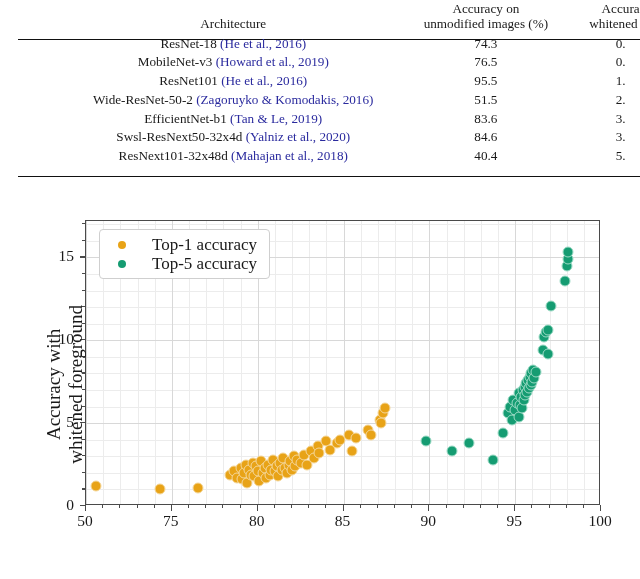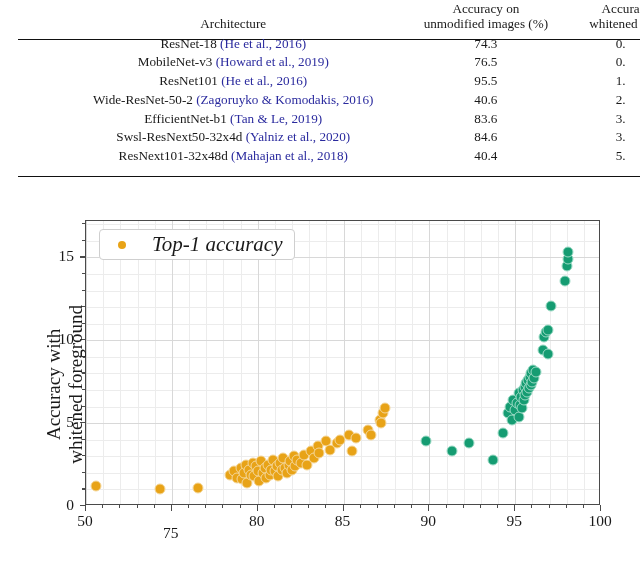--- a/index.html
+++ b/index.html
@@ -168,21 +168,21 @@
   }
   .leg-swatch {
     width: 8px;
     height: 8px;
     border-radius: 50%;
     margin: 0 26px 0 10px;
     flex: 0 0 auto;
   }
   .leg-swatch.top1 { background: #e8a317; }
   .leg-swatch.top5 { background: #159c72; }
-  .leg-text { font-size: 21px; white-space: nowrap; font-style: italic; }
+  .leg-text { font-size: 17px; white-space: nowrap; }
 </style>
 </head>
 <body>
 
 <div id="table-region">
 
   <div class="rule-top"></div>
   <div class="rule-bot"></div>
 
   <table class="tbl">
@@ -212,21 +212,21 @@
           <td class="col-acc1">76.5</td>
           <td class="col-acc2">0.</td>
         </tr>
         <tr>
           <td class="col-arch"><span>ResNet101 </span><span class="cite" style="color: rgb(42, 42, 158);">(He et al., 2016)</span></td>
           <td class="col-acc1">95.5</td>
           <td class="col-acc2">1.</td>
         </tr>
         <tr>
           <td class="col-arch"><span>Wide-ResNet-50-2 </span><span class="cite" style="color: rgb(42, 42, 158);">(Zagoruyko &amp; Komodakis, 2016)</span></td>
-          <td class="col-acc1">40.6</td>
+          <td class="col-acc1">51.5</td>
           <td class="col-acc2">2.</td>
         </tr>
         <tr>
           <td class="col-arch"><span>EfficientNet-b1 </span><span class="cite" style="color: rgb(42, 42, 158);">(Tan &amp; Le, 2019)</span></td>
           <td class="col-acc1">83.6</td>
           <td class="col-acc2">3.</td>
         </tr>
         <tr>
           <td class="col-arch"><span>Swsl-ResNext50-32x4d </span><span class="cite" style="color: rgb(42, 42, 158);">(Yalniz et al., 2020)</span></td>
           <td class="col-acc1">84.6</td>
@@ -406,20 +406,24 @@
         <div class="pt top5" style="left: 480.667px; top: 44.7384px; width: 11px; height: 11px; background: rgb(21, 156, 114);"></div>
         <div class="pt top5" style="left: 481.525px; top: 38.1105px; width: 11px; height: 11px; background: rgb(21, 156, 114);"></div>
         <div class="pt top5" style="left: 482.383px; top: 31.4826px; width: 11px; height: 11px; background: rgb(21, 156, 114);"></div>
       </div>
 
     <div class="legend">
       <div class="leg-row">
         <span class="leg-swatch top1"></span>
         <span class="leg-text">Top-1 accuracy</span>
       </div>
+      <div class="leg-row">
+        <span class="leg-swatch top5"></span>
+        <span class="leg-text">Top-5 accuracy</span>
+      </div>
     </div>
   </div>
 
   <div id="axes-layer">
       <div class="tick x minor" style="left: 85px;"></div>
       <div class="tick x minor" style="left: 102.167px;"></div>
       <div class="tick x minor" style="left: 119.333px;"></div>
       <div class="tick x minor" style="left: 136.5px;"></div>
       <div class="tick x minor" style="left: 153.667px;"></div>
       <div class="tick x minor" style="left: 170.833px;"></div>
@@ -462,21 +466,21 @@
       <div class="tick y minor" style="top: 132.733px;"></div>
       <div class="tick y minor" style="top: 116.163px;"></div>
       <div class="tick y minor" style="top: 99.593px;"></div>
       <div class="tick y minor" style="top: 83.0233px;"></div>
       <div class="tick y minor" style="top: 66.4535px;"></div>
       <div class="tick y minor" style="top: 49.8837px;"></div>
       <div class="tick y minor" style="top: 33.314px;"></div>
       <div class="tick x" style="left: 85px;"></div>
       <div class="xtl" style="left: 85px;">50</div>
       <div class="tick x" style="left: 170.833px;"></div>
-      <div class="xtl" style="left: 170.833px; margin-top: 12px;">75</div>
+      <div class="xtl" style="left: 170.833px;">75</div>
       <div class="tick x" style="left: 256.667px;"></div>
       <div class="xtl" style="left: 256.667px;">80</div>
       <div class="tick x" style="left: 342.5px;"></div>
       <div class="xtl" style="left: 342.5px;">85</div>
       <div class="tick x" style="left: 428.333px;"></div>
       <div class="xtl" style="left: 428.333px;">90</div>
       <div class="tick x" style="left: 514.167px;"></div>
       <div class="xtl" style="left: 514.167px;">95</div>
       <div class="tick x" style="left: 600px;"></div>
       <div class="xtl" style="left: 600px;">100</div>

